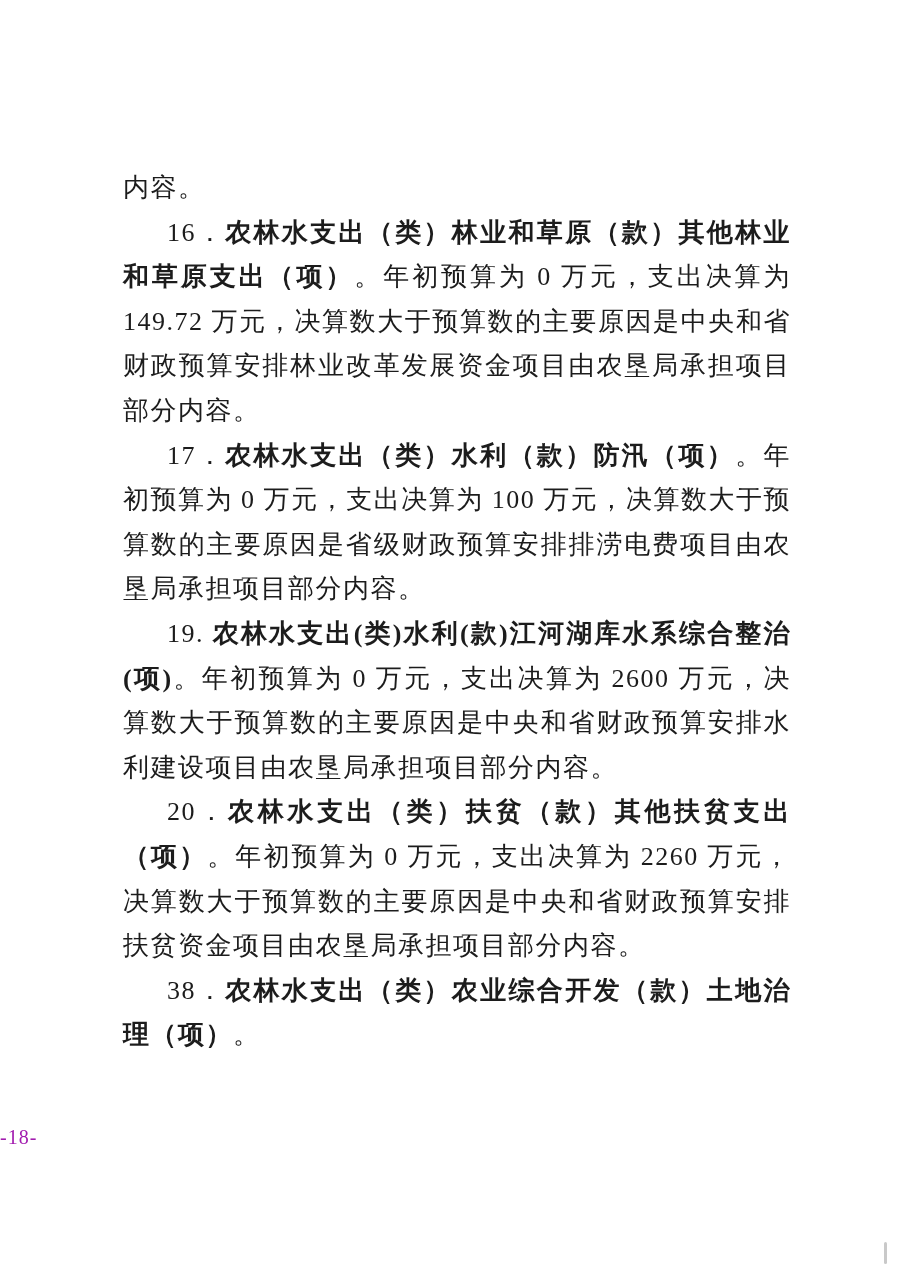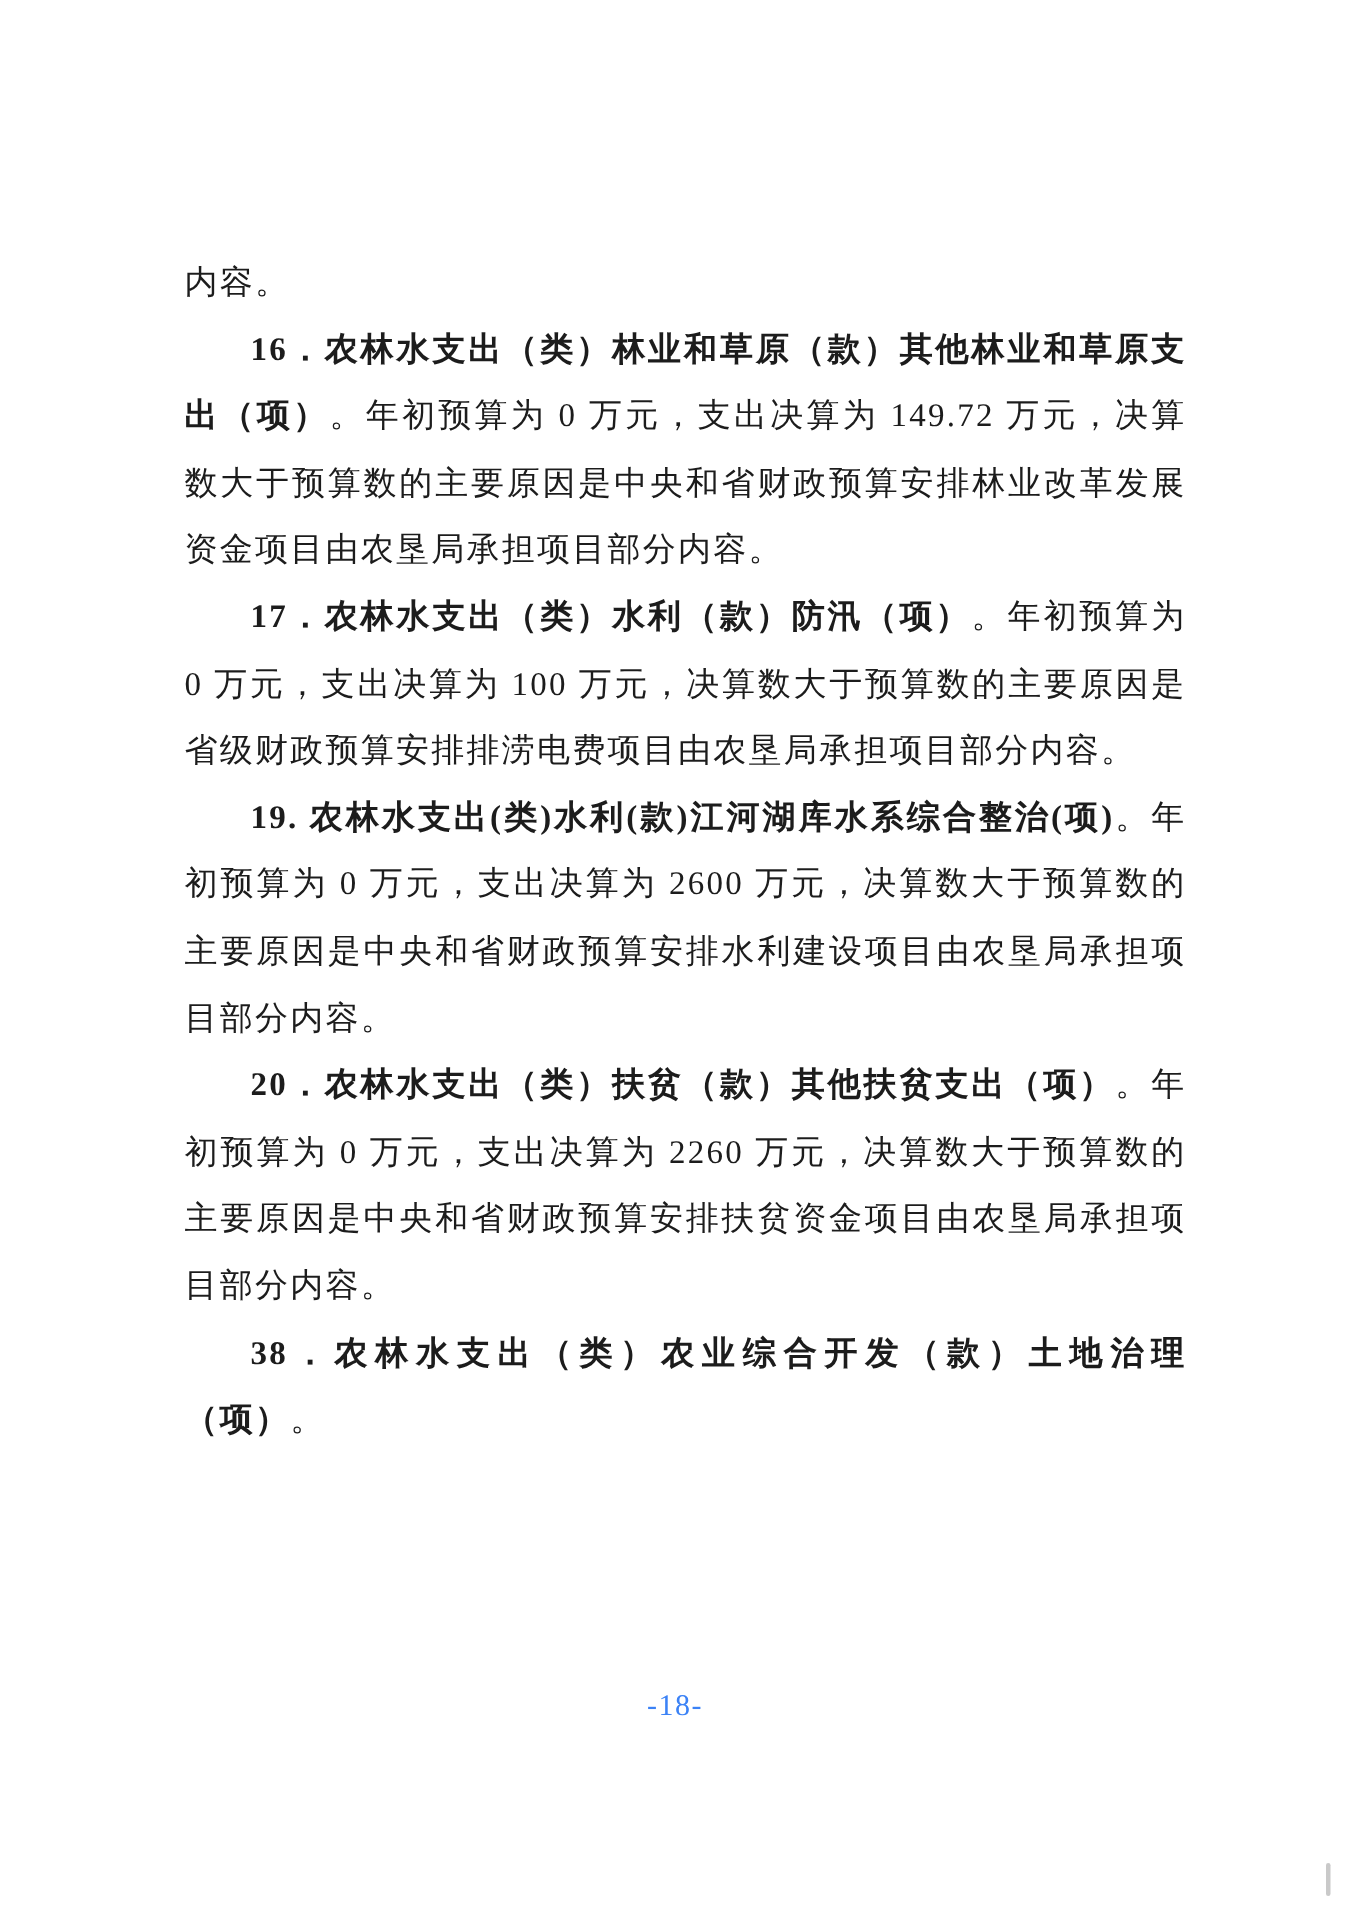--- a/index.html
+++ b/index.html
@@ -18,53 +18,53 @@
   .page {
     position: absolute;
     inset: 0;
     background: #ffffff;
   }
   .text-block {
     position: absolute;
     left: 123px;
     top: 166px;
     width: 668px;
-    font-size: 22px;
+    font-size: 26px;
     line-height: 44.6px;
     letter-spacing: 1.5px;
     text-align: justify;
     text-justify: inter-ideograph;
   }
   .para {
     margin: 0;
     padding: 0;
     text-indent: 44px;
   }
   .para.continuation {
     text-indent: 0;
   }
   .num {
-    font-weight: bold;
+    font-weight: normal;
   }
   .title {
     font-weight: bold;
   }
   .body-text {
     font-weight: normal;
   }
   .footer {
     position: absolute;
     top: 1124px;
     left: 0;
     width: 900px;
-    text-align: center;
+    text-align: left;
     font-size: 20px;
     line-height: 26px;
     letter-spacing: 1px;
-    color: #3b82f6;
+    color: #a21caf;
   }
   .scan-mark {
     position: absolute;
     left: 884px;
     top: 1242px;
     width: 3px;
     height: 22px;
     background: #c9c9c9;
     border-radius: 2px;
   }

